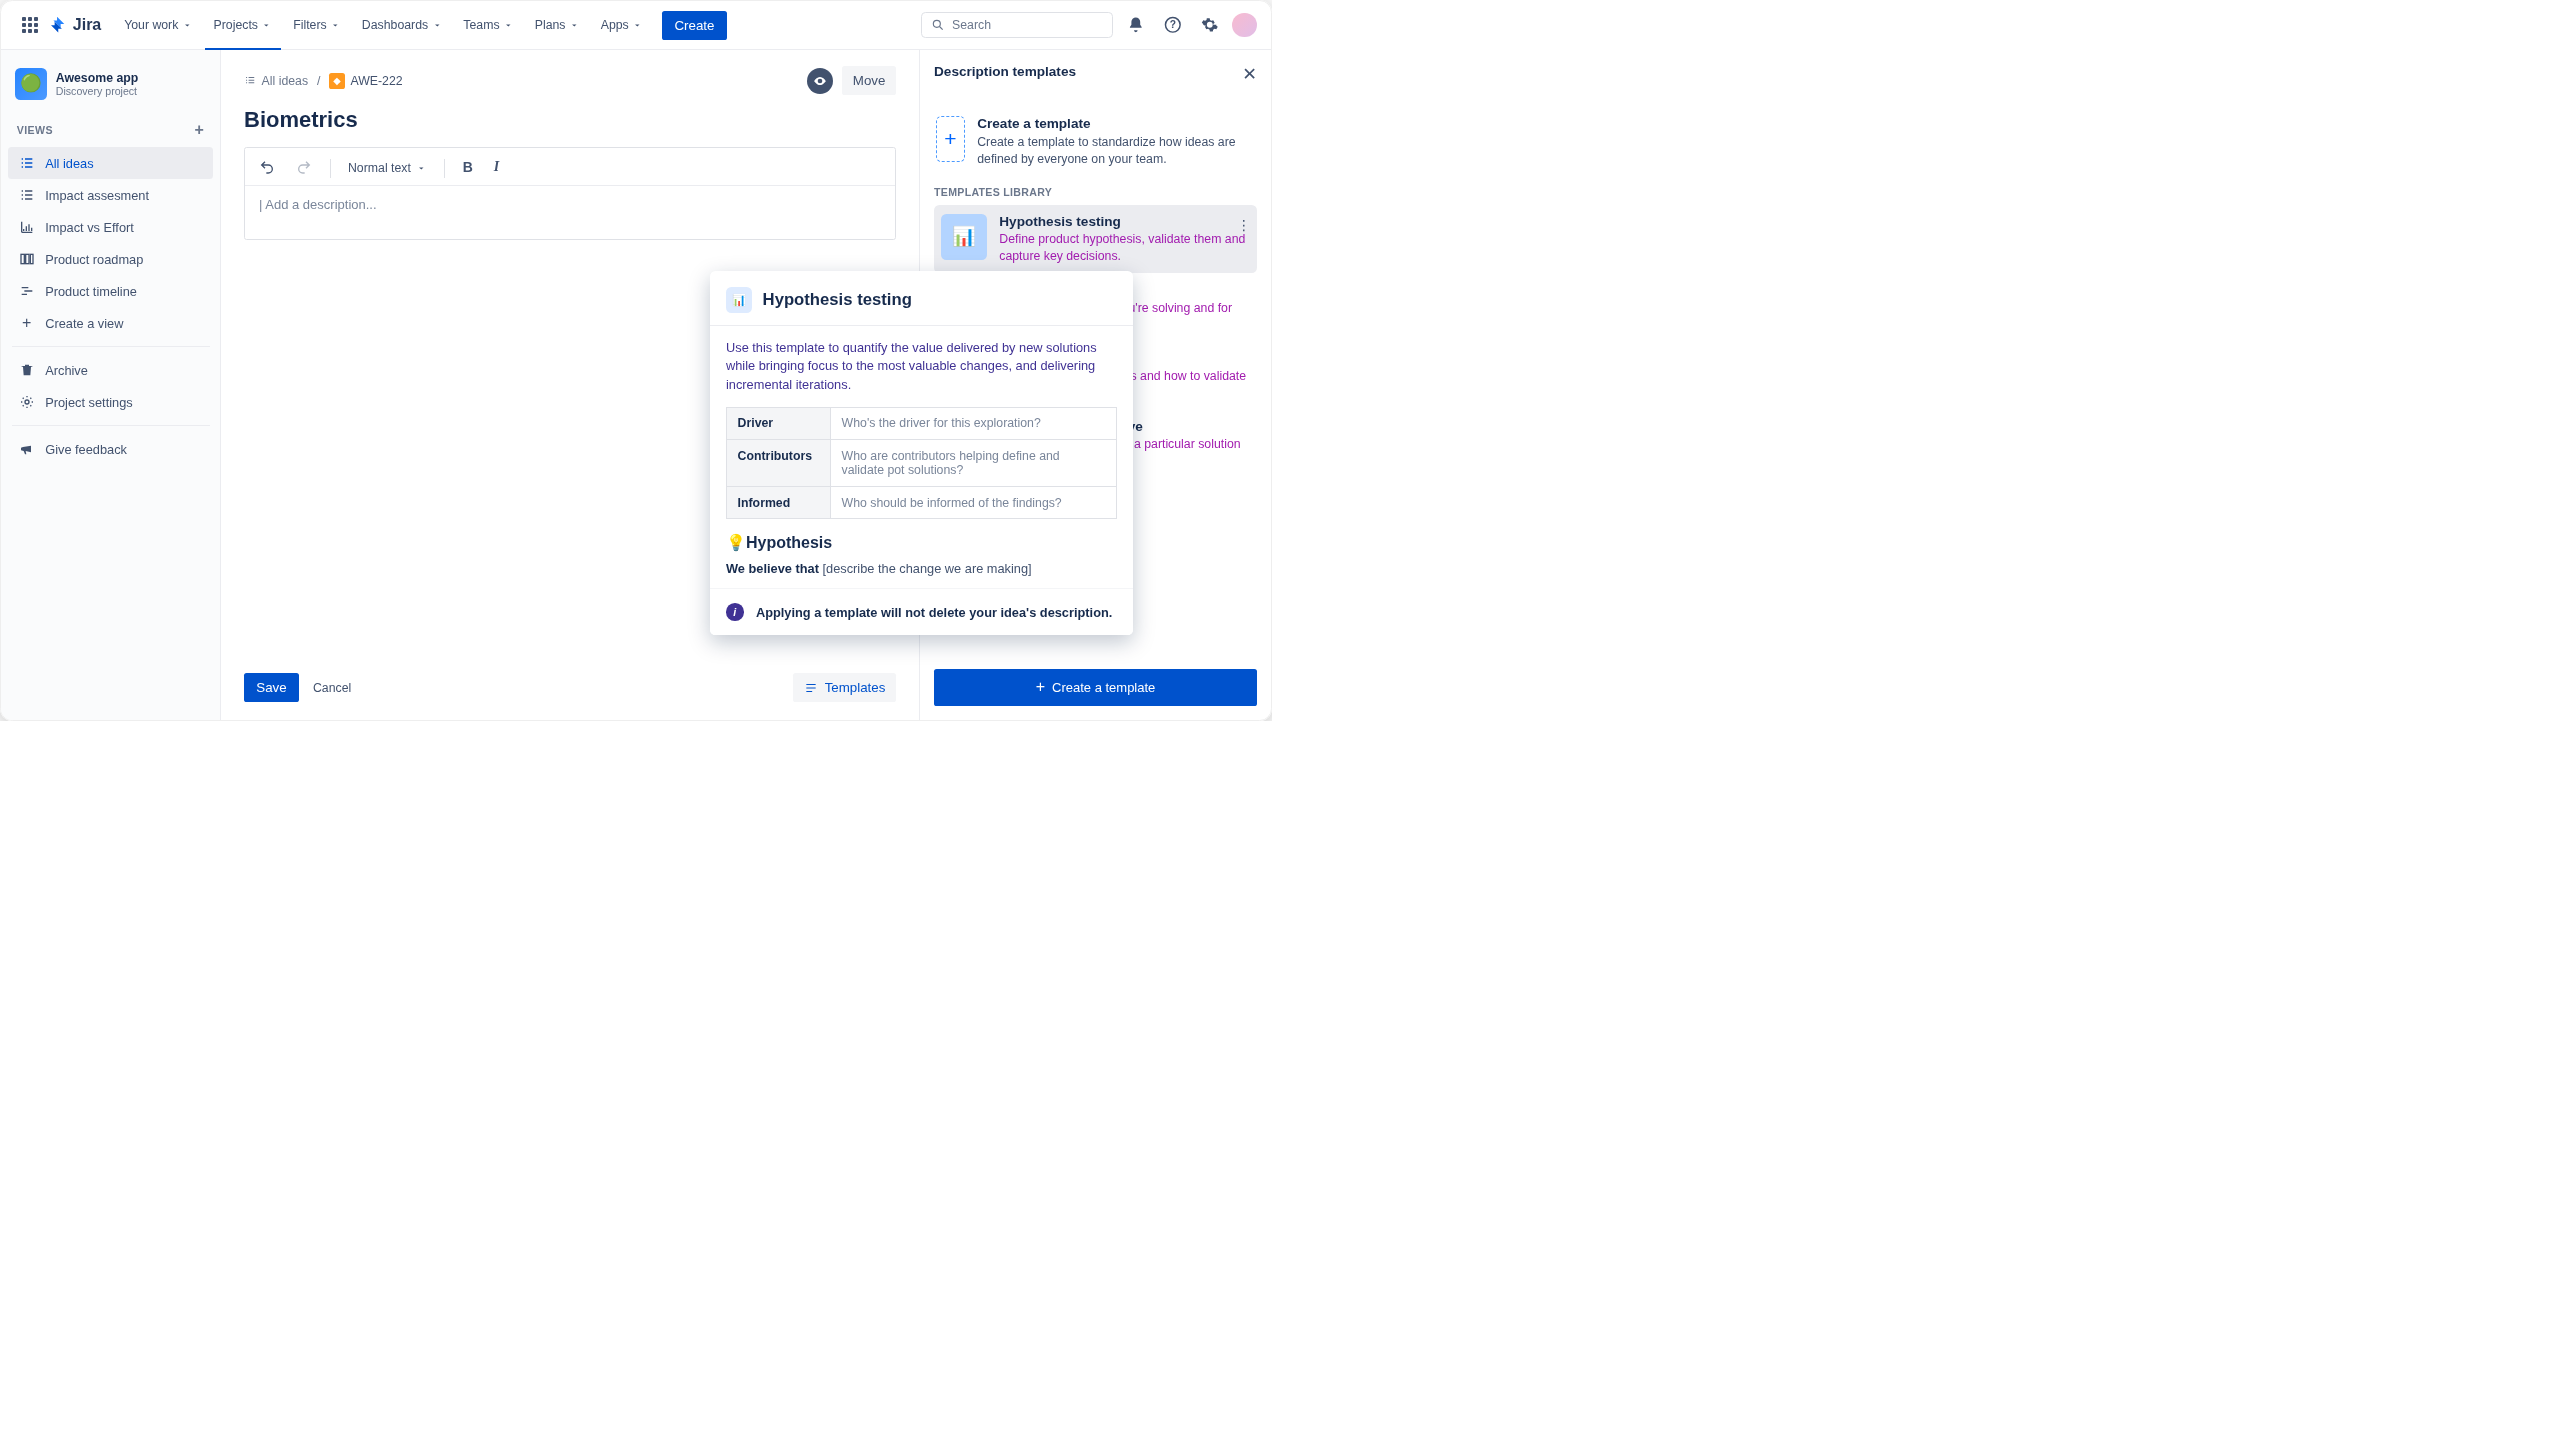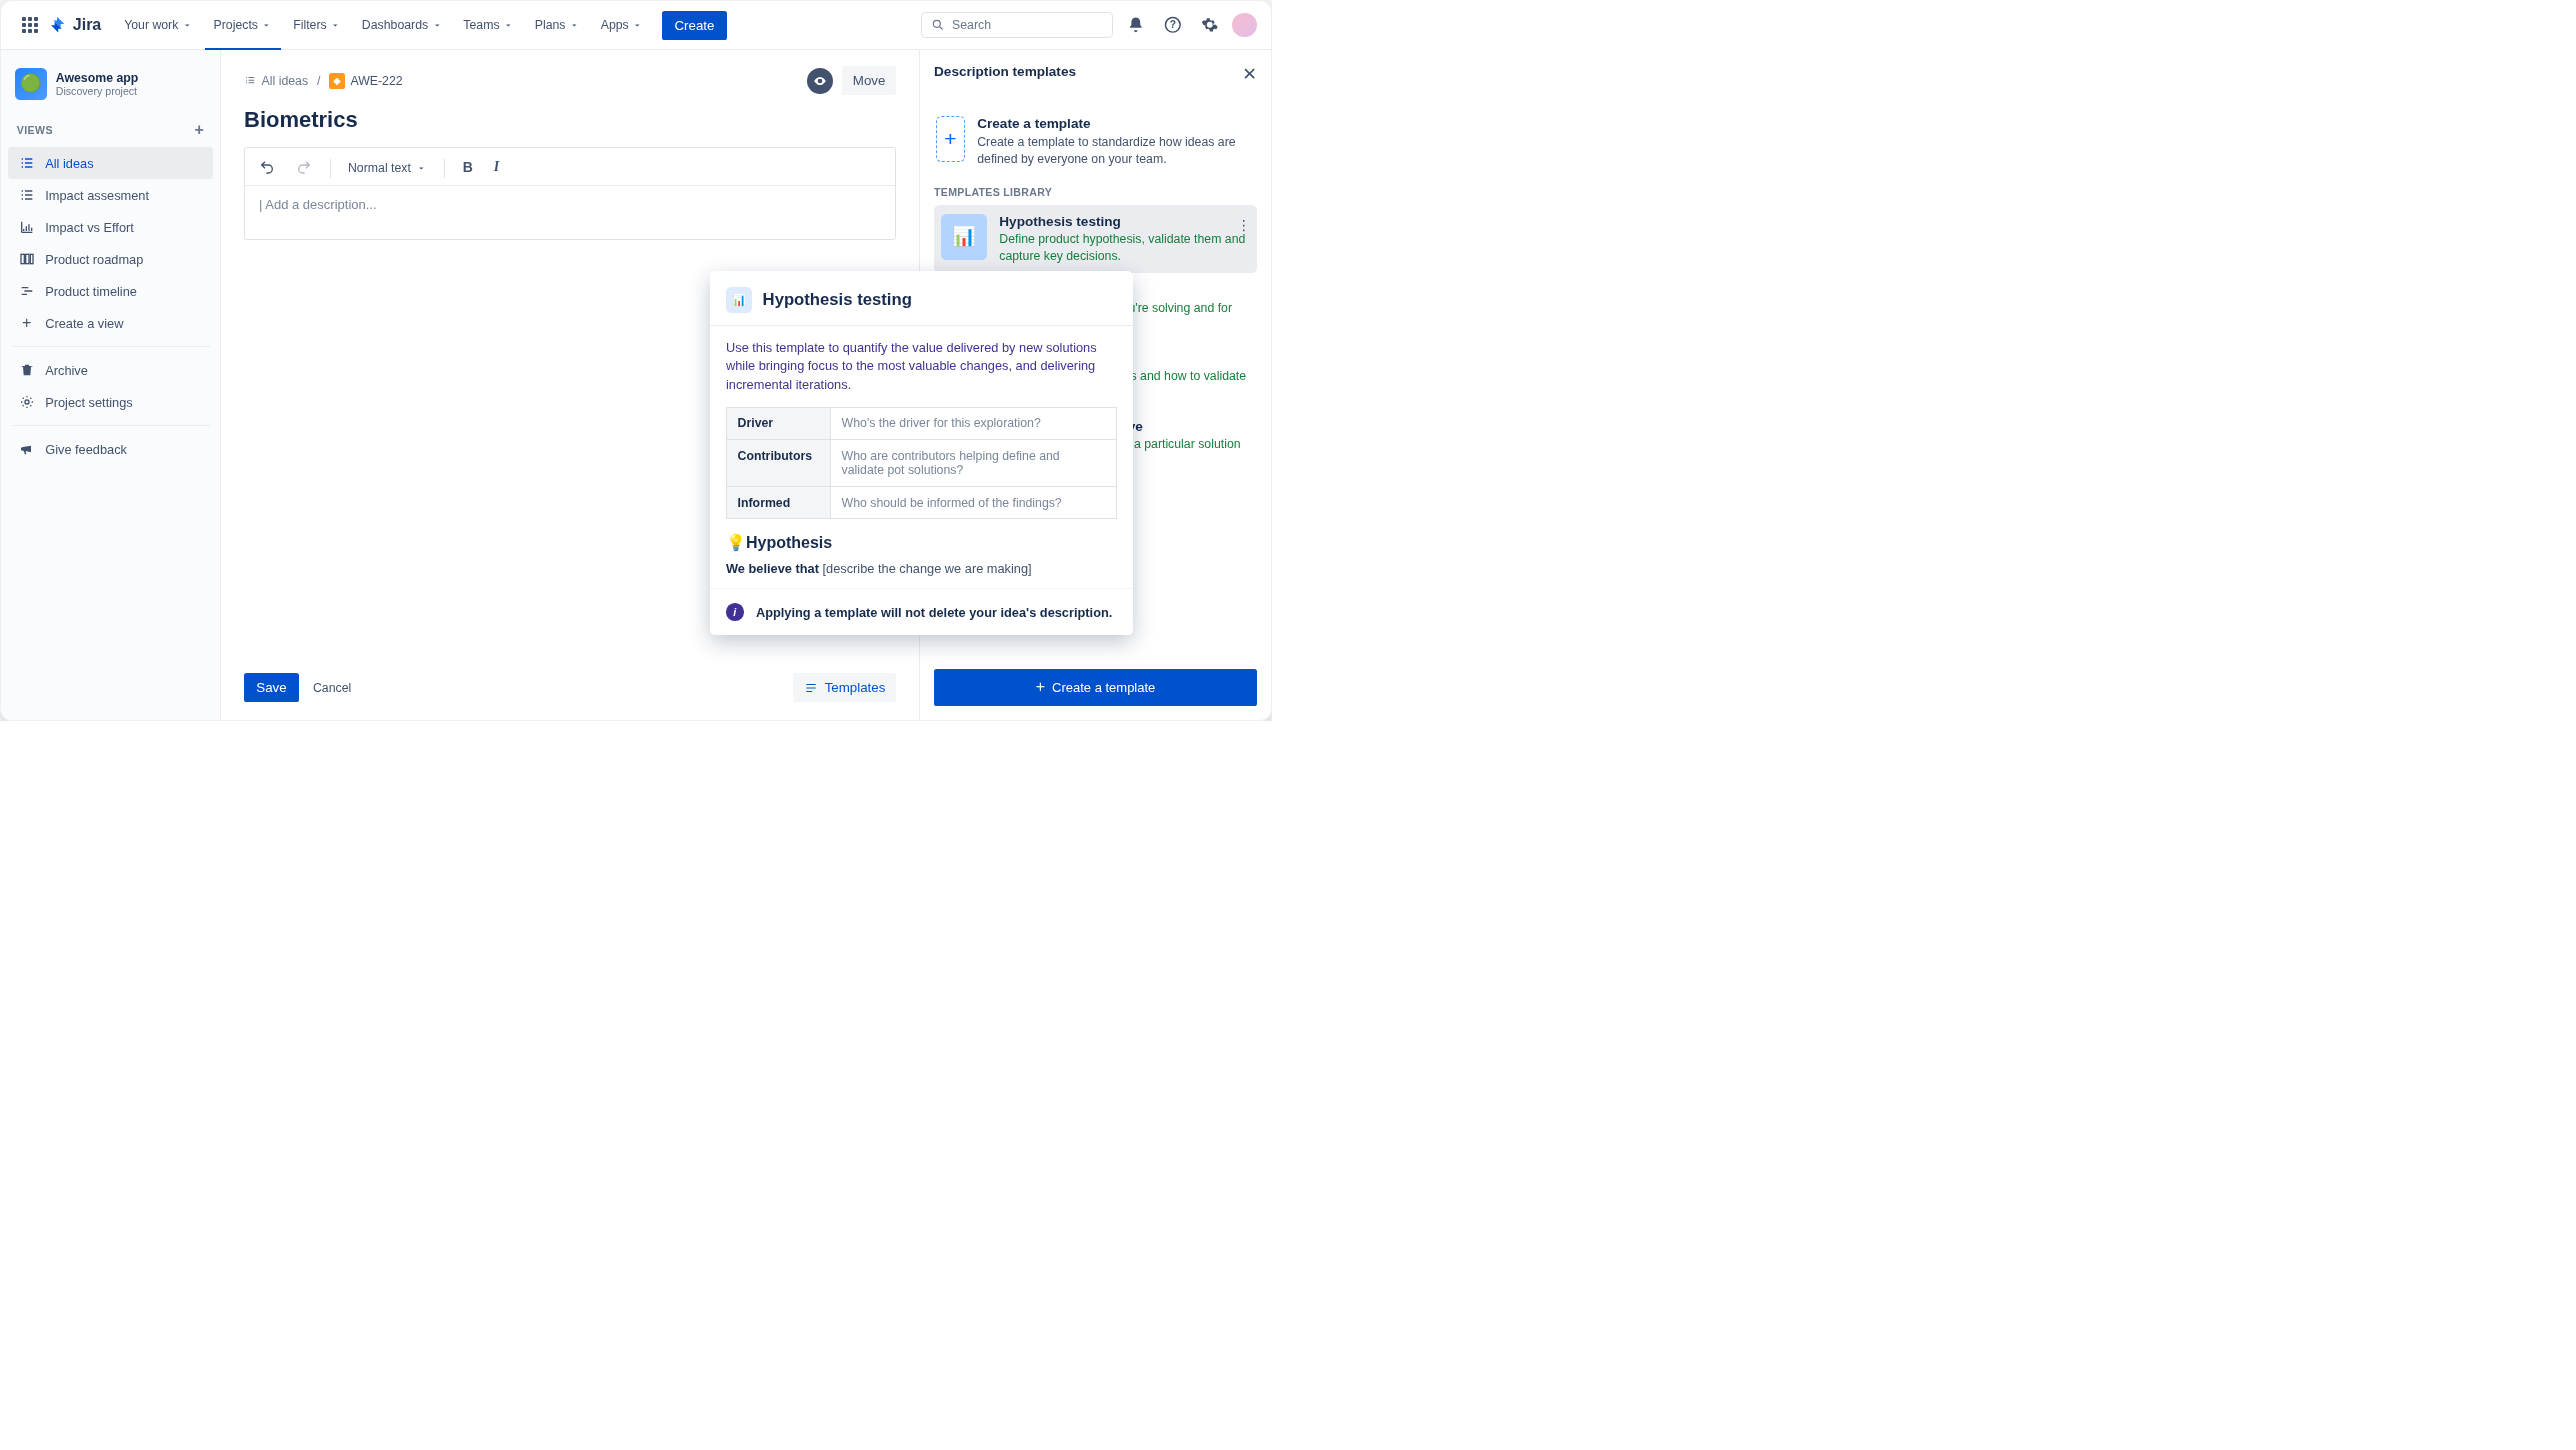--- a/index.html
+++ b/index.html
@@ -86,21 +86,21 @@
 .ct-desc{font-size:12.3px;color:#42526E;line-height:1.4}
 .lib-h{font-size:10.6px;font-weight:700;color:#6B778C;letter-spacing:0.3px;margin:3.5px 0 7px}
 .tpl{display:flex;gap:12.3px;padding:8.8px 7px;border-radius:5.3px;cursor:pointer;position:relative}
 .tpl.active{background:#EBECF0}
 .tpl-icon{width:46px;height:46px;border-radius:5.3px;display:flex;align-items:center;justify-content:center;font-size:19.3px;flex-shrink:0}
 .ic-chart{background:#B3D4FF}
 .ic-cloud{background:#4C9AFF;color:#fff}
 .ic-note{background:#B3D4FF}
 .ic-q{background:#4C9AFF;color:#fff;font-weight:700}
 .tpl-title{font-weight:600;font-size:13.6px;margin-bottom:2.6px}
-.tpl-desc{font-size:12.3px;color:#15803d;line-height:1.35}
+.tpl-desc{font-size:12.3px;color:#a21caf;line-height:1.35}
 .kebab{position:absolute;right:5.3px;top:12.3px;color:#42526E;font-size:14px;letter-spacing:0.9px}
 .rp-footer{margin-top:auto;padding-top:10.6px}
 .create-btn-full{width:100%;background:#0052CC;color:#fff;border:none;padding:9.7px;border-radius:2.6px;font-weight:500;display:flex;align-items:center;justify-content:center;gap:7px;cursor:pointer;font-size:13px}
 </style>
 </head>
 <body>
 
 <div class="app">
 <div class="topnav">
   <div class="appsw">

